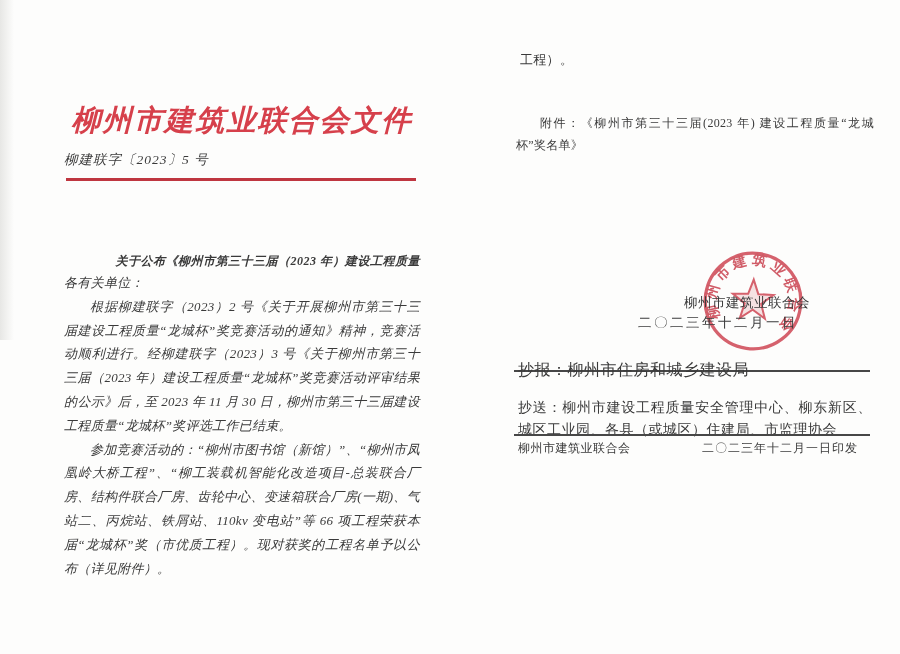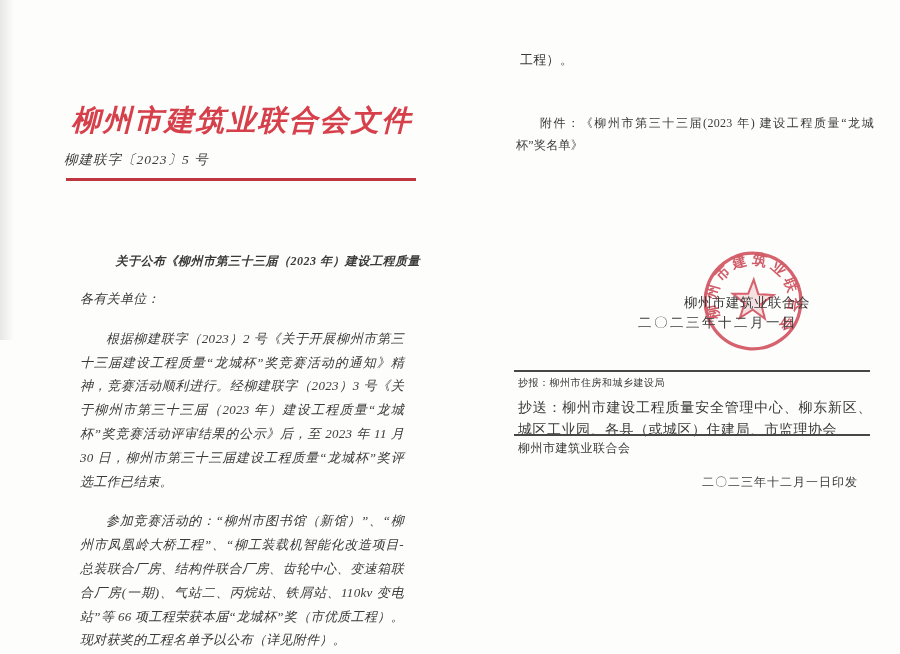--- a/index.html
+++ b/index.html
@@ -34,21 +34,21 @@
   .doc-title{
     position:absolute;top:200px;left:0;width:100%;
     text-align:right;font-weight:bold;font-size:12px;
     line-height:27px;letter-spacing:0.5px;margin-top:48px;
   }
   .body-text{
     position:absolute;top:271px;left:0;width:356px;
     font-size:13px;line-height:23.8px;text-align:justify;
     letter-spacing:0.3px;
   }
-  .body-text p{margin:16px;text-indent:2em;}
+  .body-text p{margin:0;text-indent:2em;}
   .body-text p.salutation{text-indent:0;}
 
   .continuation{
     position:absolute;top:51px;left:6px;font-size:13px;letter-spacing:0.3px;
   }
   .attachment{
     position:absolute;top:112px;left:2px;width:358px;margin:0;
     font-size:12px;line-height:22px;text-indent:24px;text-align:justify;
     letter-spacing:0.3px;
   }
@@ -63,30 +63,30 @@
   }
   .sig-date{
     position:absolute;top:314px;left:124px;font-size:13.5px;
     letter-spacing:2.5px;white-space:nowrap;
   }
 
   .footer-rule{position:absolute;left:0;width:356px;height:1.5px;background:#474747;}
   .rule-top{top:370px;}
   .rule-bottom{top:434px;}
   .fr-copy-report{
-    position:absolute;top:376px;left:4px;width:352px;
-    font-size:10px;letter-spacing:0.5px;
+    position:absolute;top:360px;left:4px;width:352px;
+    font-size:16px;letter-spacing:0.5px;
   }
   .fr-copy-send{
     position:absolute;top:397px;left:4px;width:354px;margin:0;
     font-size:14px;line-height:22px;text-align:justify;letter-spacing:0.5px;
   }
   .fr-issuer-row{position:absolute;top:440px;left:4px;width:352px;font-size:12px;}
   .fr-issuer{position:absolute;left:0;top:0;letter-spacing:0.5px;white-space:nowrap;}
-  .fr-print-date{position:absolute;left:184px;top:0;letter-spacing:1px;white-space:nowrap;margin-top:34px;}
+  .fr-print-date{position:absolute;left:184px;top:0;letter-spacing:1px;white-space:nowrap;}
 </style>
 </head>
 <body>
 
 <div class="edge-shade"></div>
 
 <div class="page page-left">
   <div class="header-title">柳州市建筑业联合会文件</div>
   <div class="doc-number">柳建联字〔2023〕5 号</div>
   <div class="red-rule"></div>

